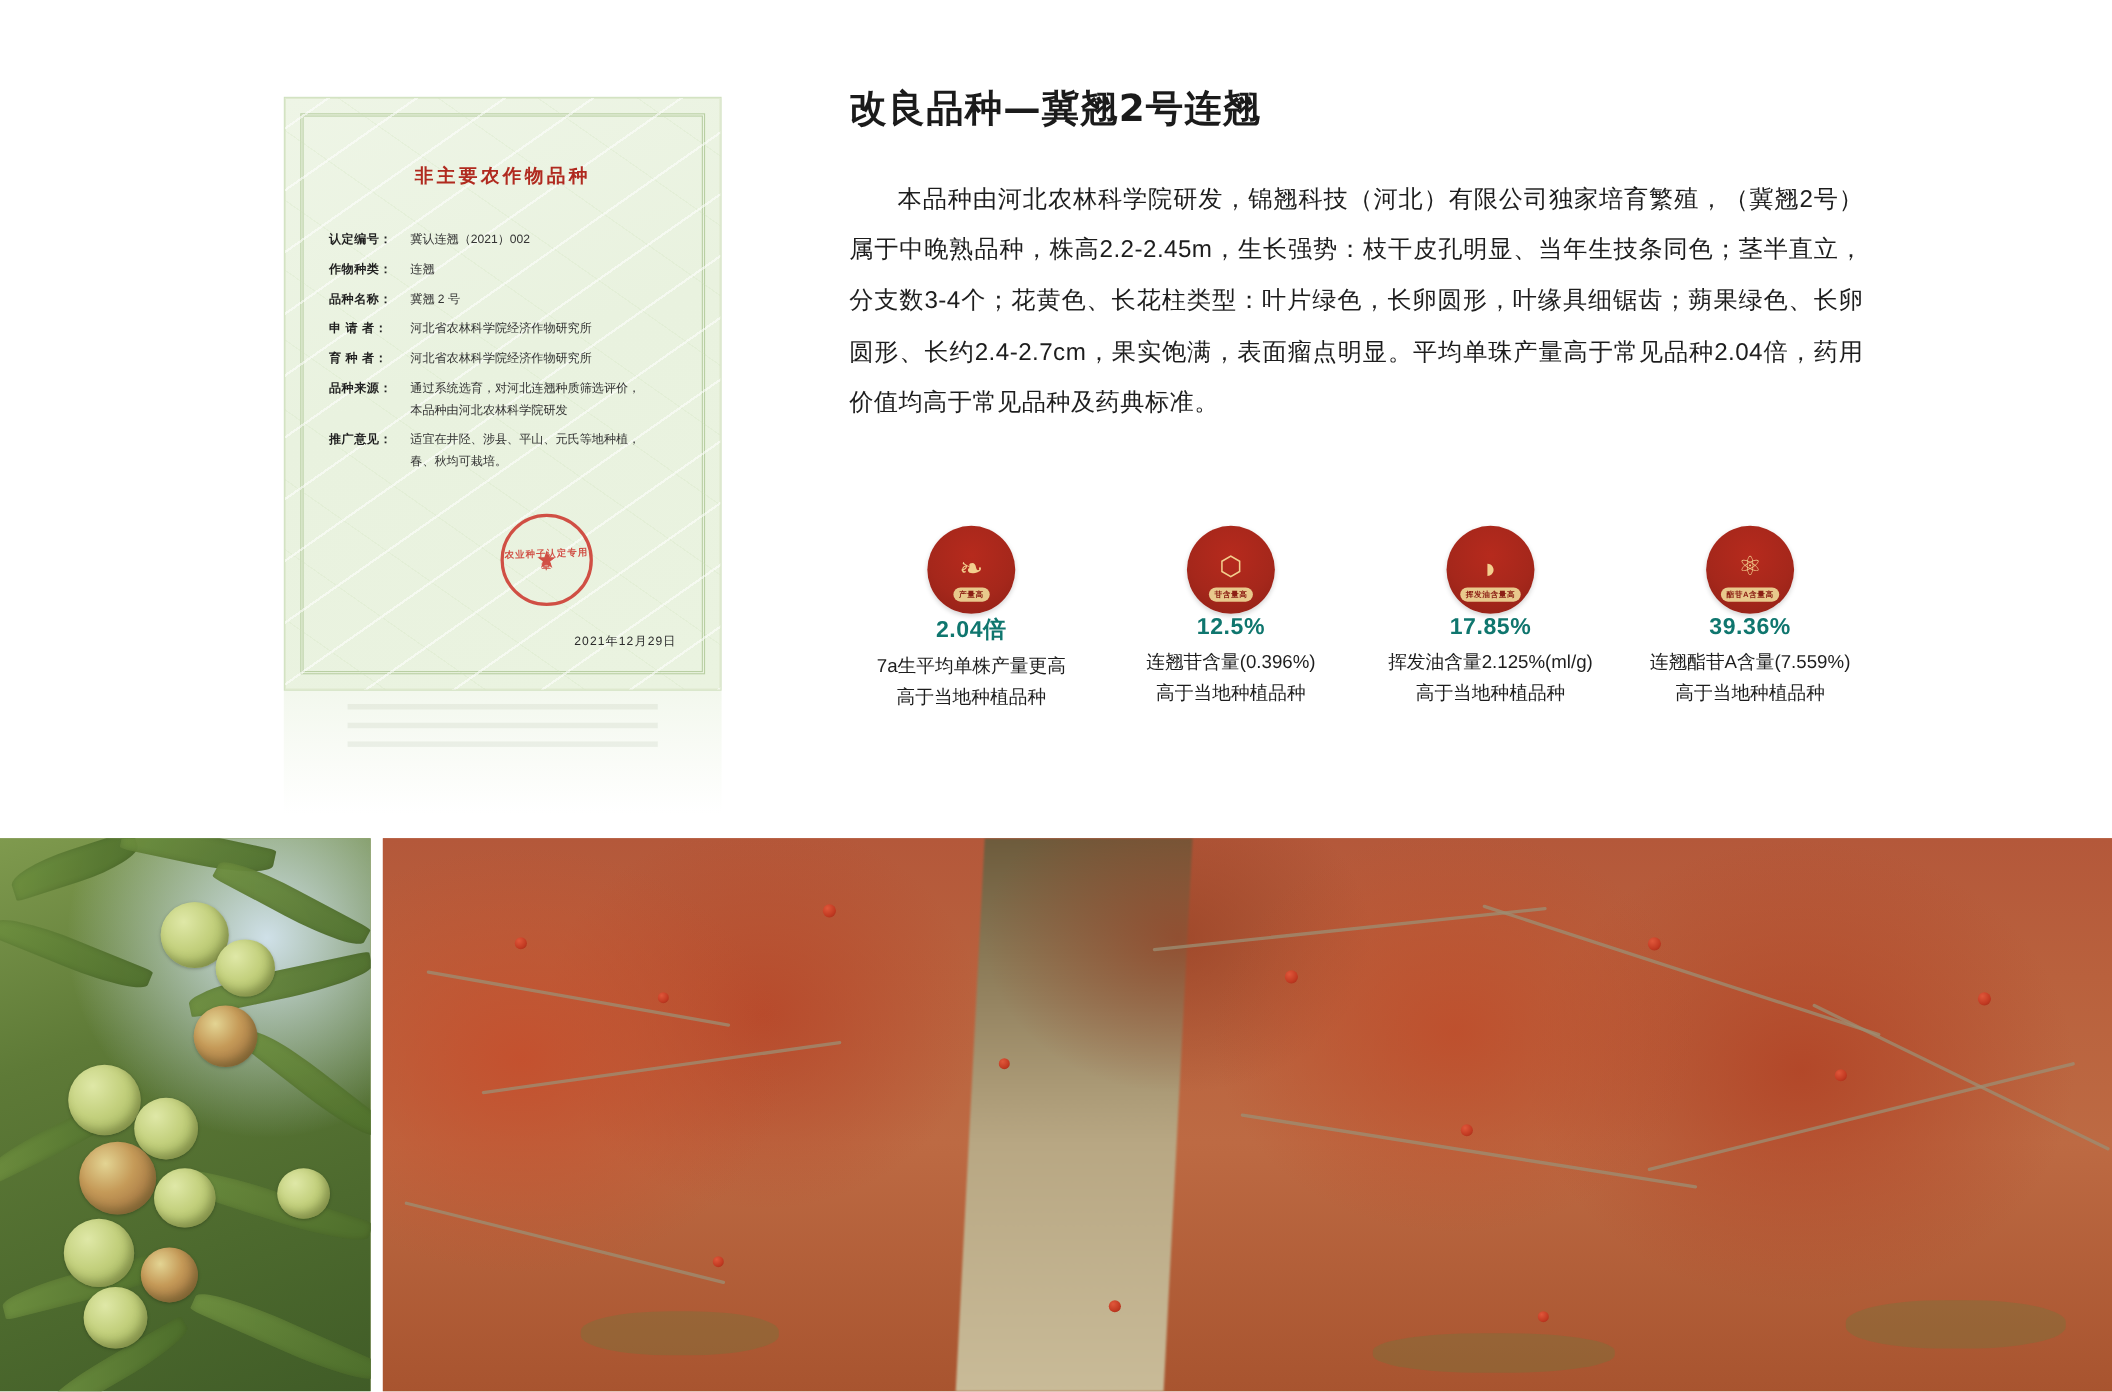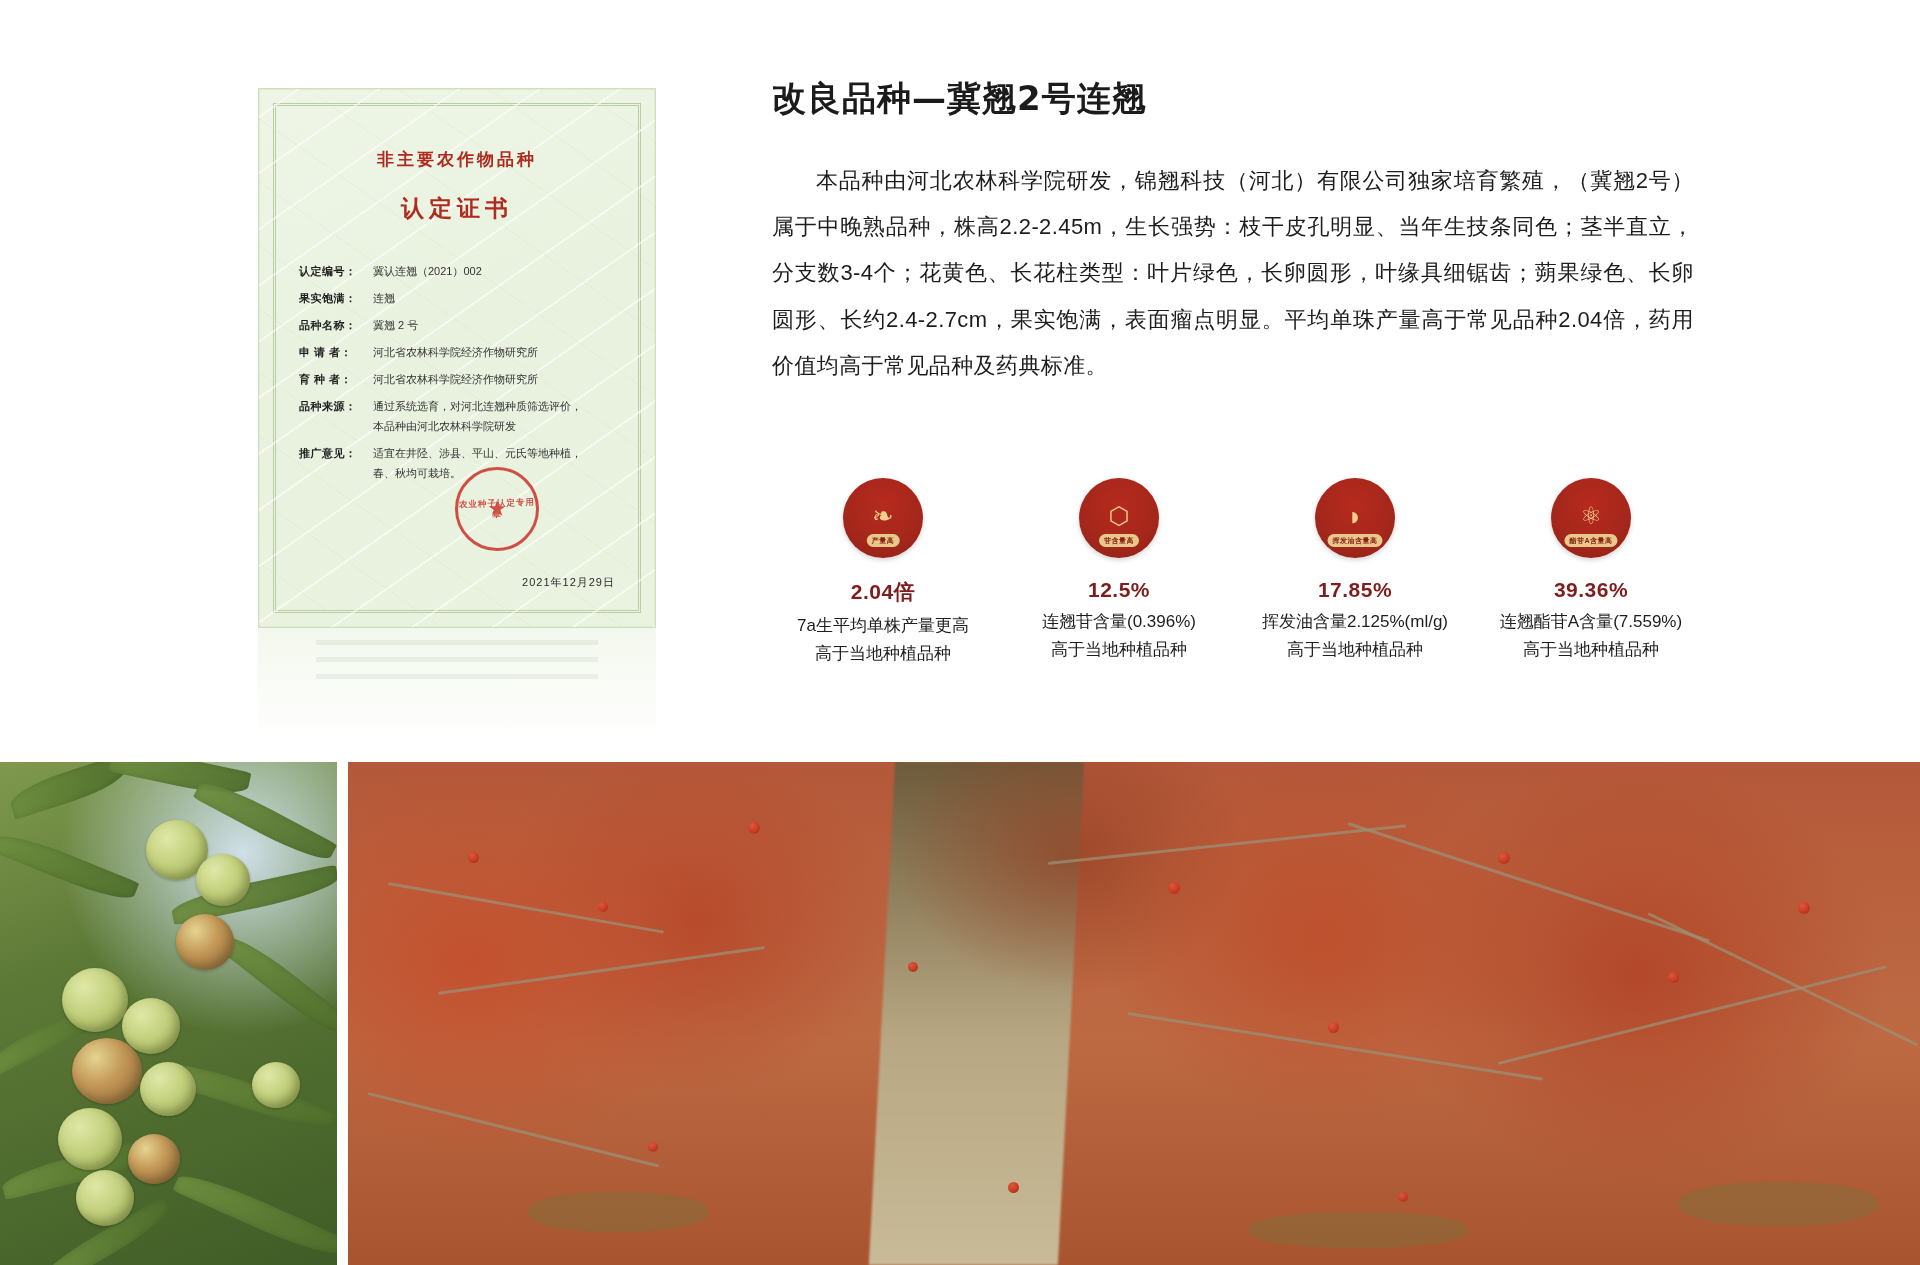--- a/index.html
+++ b/index.html
@@ -209,24 +209,24 @@
     background: #e8c98c;
     color: #8c2015;
     font-size: 7px;
     font-weight: bold;
     letter-spacing: .5px;
     padding: 1.5px 5px;
     border-radius: 7px;
     white-space: nowrap;
   }
   .stat-value {
-    margin-top: 20px;
+    margin-top: 0;
     font-size: 21px;
     font-weight: bold;
-    color: #7f1d1d;
+    color: #0f766e;
     letter-spacing: .5px;
   }
   .stat-desc {
     margin-top: 6px;
     font-size: 17px;
     line-height: 1.65;
     color: #1d1d1d;
   }
 
   
@@ -320,29 +320,28 @@
 <body>
 
 <div class="page">
 
   <div class="top">
 
     <div class="cert-wrap">
       <div class="cert">
         <div class="cert-inner">
           <div class="cert-title1">非主要农作物品种</div>
-          <div class="cert-title2">认定证书</div>
 
           <div class="cert-fields">
             <div class="cert-row">
               <div class="cert-label">认定编号：</div>
               <div class="cert-value">冀认连翘（2021）002</div>
             </div>
             <div class="cert-row">
-              <div class="cert-label">果实饱满：</div>
+              <div class="cert-label">作物种类：</div>
               <div class="cert-value">连翘</div>
             </div>
             <div class="cert-row">
               <div class="cert-label">品种名称：</div>
               <div class="cert-value">冀翘 2 号</div>
             </div>
             <div class="cert-row">
               <div class="cert-label">申 请 者：</div>
               <div class="cert-value">河北省农林科学院经济作物研究所</div>
             </div>

